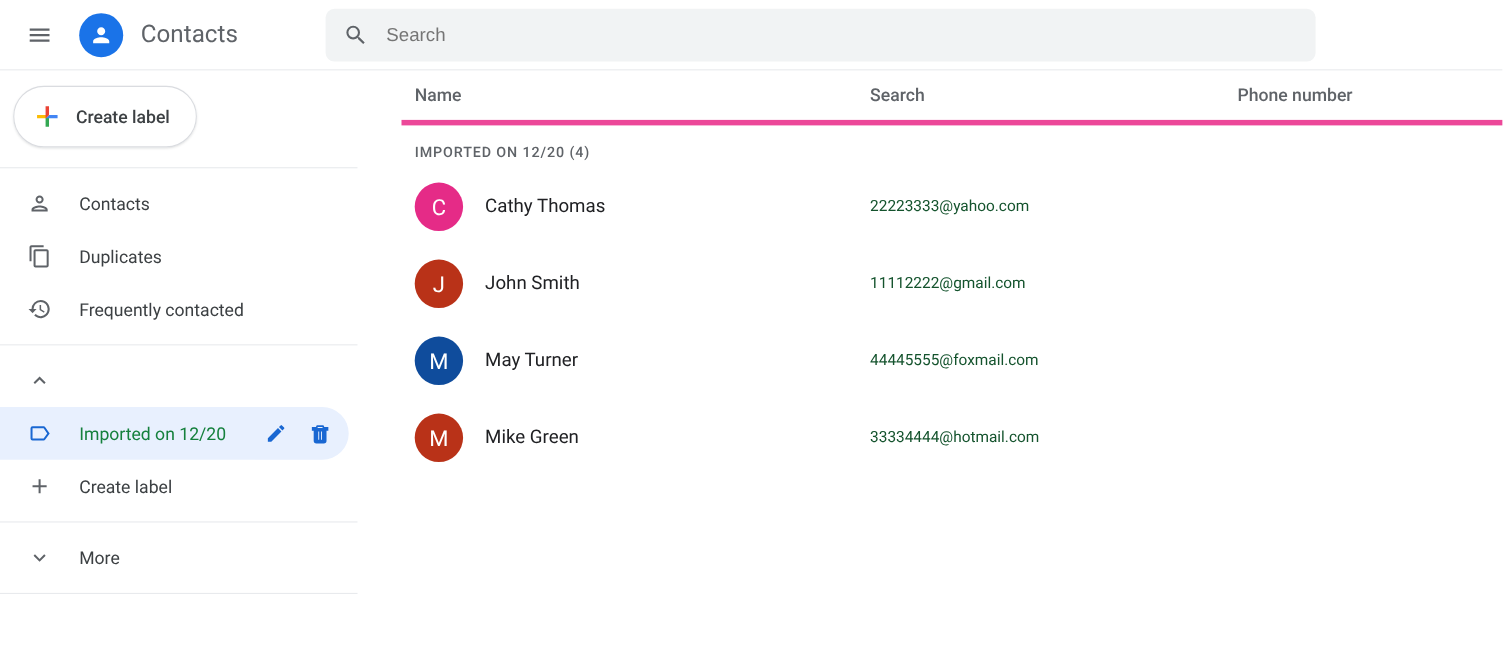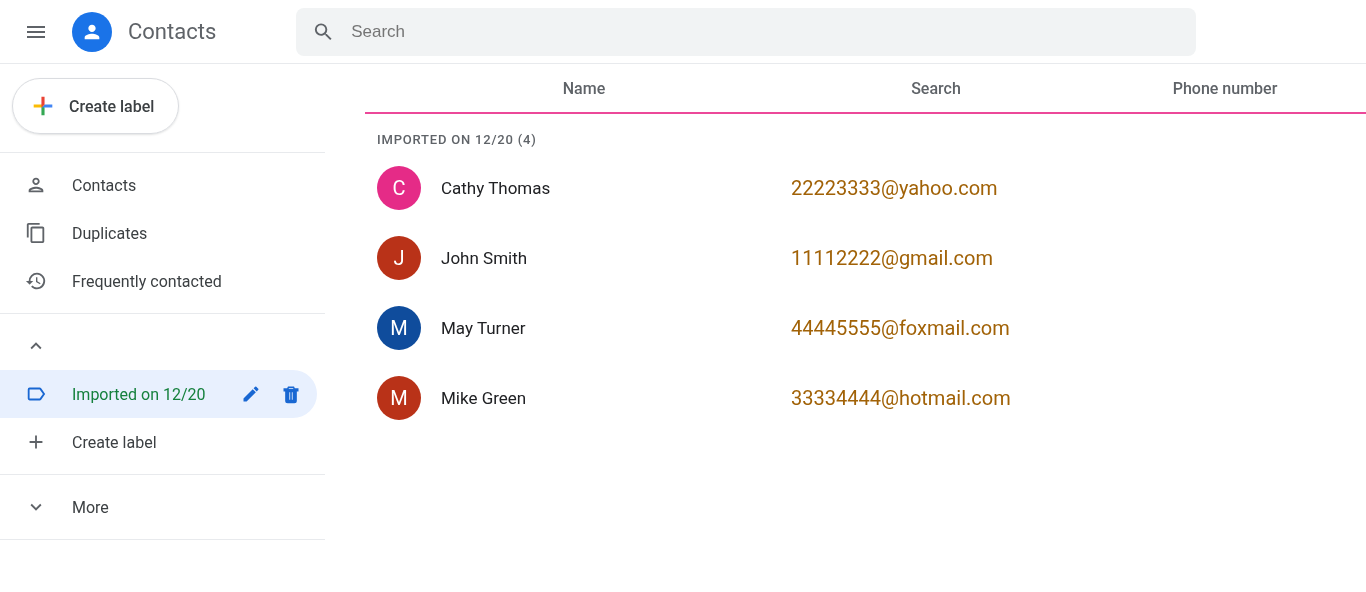--- a/index.html
+++ b/index.html
@@ -137,25 +137,24 @@
     cursor: pointer;
   }
   .main {
     flex: 1;
     padding: 0 0 0 40px;
   }
   .table-header {
     display: flex;
     align-items: center;
     height: 50px;
-    border-bottom: 2px solid #ec4899;
+    border-bottom: 5px solid #ec4899;
     font-size: 16px;
     color: #5f6368;
     font-weight: 500;
-    text-align: center;
   }
   .col-name { width: 426px; padding-left: 12px; }
   .col-email { width: 290px; }
   .col-phone { width: 200px; margin-left: 44px; }
   .group-heading {
     font-size: 13px;
     font-weight: 500;
     letter-spacing: 0.8px;
     color: #5f6368;
     text-transform: uppercase;
@@ -179,22 +178,22 @@
     margin-right: 20px;
     flex-shrink: 0;
   }
   .contact-name {
     width: 350px;
     font-size: 17px;
     color: #202124;
   }
   .contact-email {
     width: 290px;
-    font-size: 20px;
-    color: #a16207;
+    font-size: 14px;
+    color: #14532d;
   }
   .contact-phone {
     width: 200px;
     font-size: 17px;
     color: #202124;
   }
 </style>
 </head>
 <body>
 

